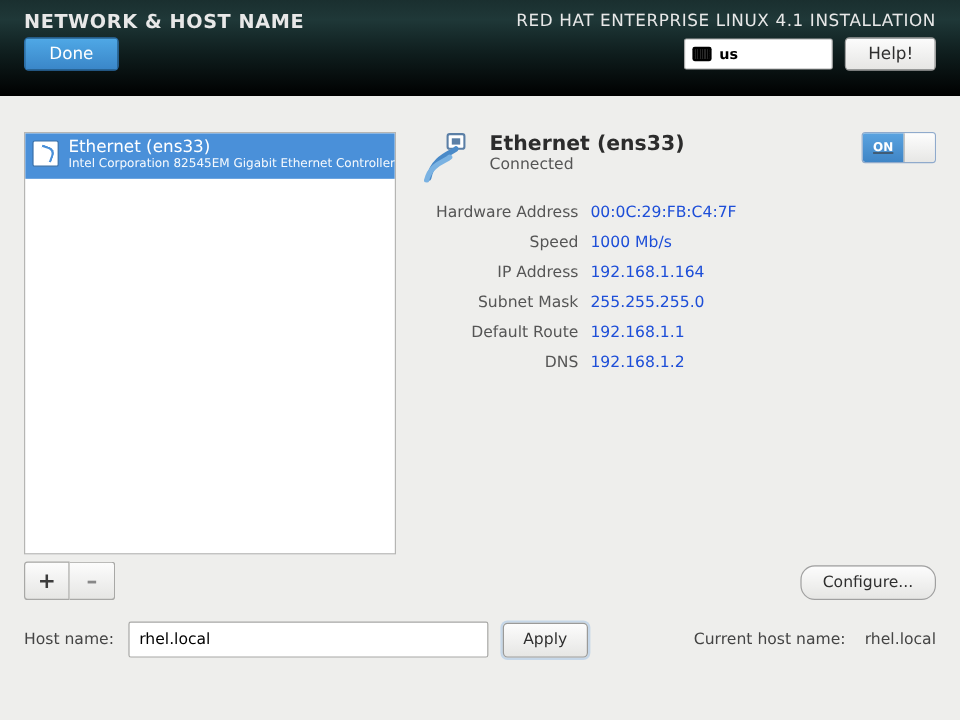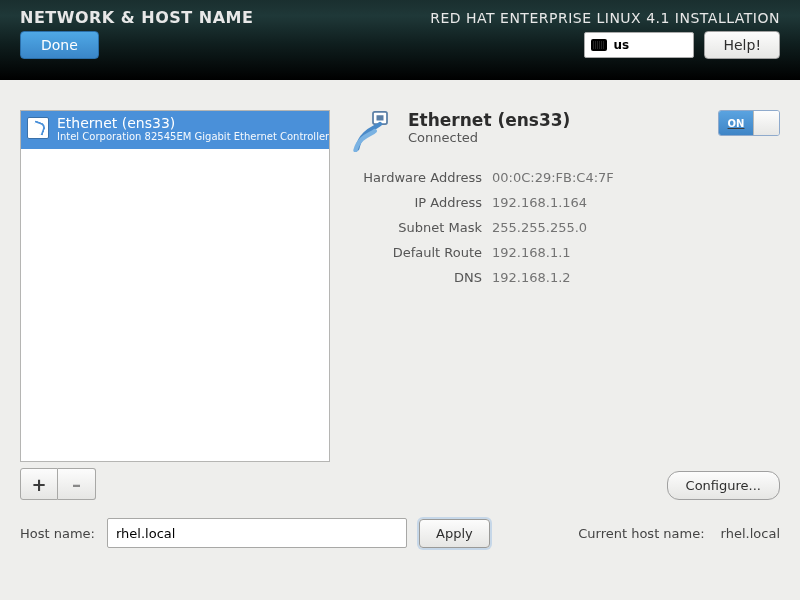--- a/index.html
+++ b/index.html
@@ -30,21 +30,21 @@
     }
     .header-right { display: flex; gap: 10px; align-items: center; margin-left: auto; }
     .kb-indicator {
       background: #fff;
       border: 1px solid #aaa;
       border-radius: 2px;
       padding: 3px 6px;
       display: flex;
       align-items: center;
       gap: 6px;
-      width: 110px;
+      width: 124px;
       height: 26px;
     }
     .kb-icon { width: 16px; height: 12px; background: #000; border-radius: 2px; position: relative; }
     .kb-icon::before { content:""; position:absolute; inset:2px; background: repeating-linear-gradient(90deg,#fff 0 1px,#000 1px 2px), repeating-linear-gradient(0deg,#fff 0 1px,#000 1px 2px); opacity:.15; }
     .kb-label { font-size: 12px; color: #000; font-weight: bold; }
     .help-btn {
       background: linear-gradient(#fcfcfc, #e6e6e4);
       border: 1px solid #a0a0a0;
       border-radius: 4px;
       padding: 5px 18px;
@@ -129,21 +129,21 @@
     .toggle-on {
       width: 34px; background: linear-gradient(#5aa3e0,#3f85c6);
       color: #fff; font-size: 10px; font-weight: bold;
       display:flex; align-items:center; justify-content:center;
     }
     .toggle-knob { flex:1; background: linear-gradient(#fdfdfd,#e7e7e5); border-left:1px solid #b8b8b6; }
 
     .kv-table { font-size: 13px; color: #444; }
     .kv-row { display: flex; margin-bottom: 10px; }
     .kv-key { width: 130px; text-align: right; color: #555; margin-right: 10px; }
-    .kv-val { color: #737373; }
+    .kv-val { color: #1d4ed8; }
 
     .configure-btn {
       position: absolute; right: 0; bottom: 0;
       background: linear-gradient(#fcfcfc, #e6e6e4);
       border: 1px solid #a0a0a0;
       border-radius: 12px;
       padding: 6px 18px;
       font-size: 13px;
       cursor: pointer;
       color: #2e2e2e;
@@ -235,20 +235,24 @@
         <div class="toggle-knob"></div>
       </div>
     </div>
 
     <div class="kv-table">
       <div class="kv-row">
           <div class="kv-key">Hardware Address</div>
           <div class="kv-val">00:0C:29:FB:C4:7F</div>
         </div>
       <div class="kv-row">
+          <div class="kv-key">Speed</div>
+          <div class="kv-val">1000 Mb/s</div>
+        </div>
+      <div class="kv-row">
           <div class="kv-key">IP Address</div>
           <div class="kv-val">192.168.1.164</div>
         </div>
       <div class="kv-row">
           <div class="kv-key">Subnet Mask</div>
           <div class="kv-val">255.255.255.0</div>
         </div>
       <div class="kv-row">
           <div class="kv-key">Default Route</div>
           <div class="kv-val">192.168.1.1</div>

